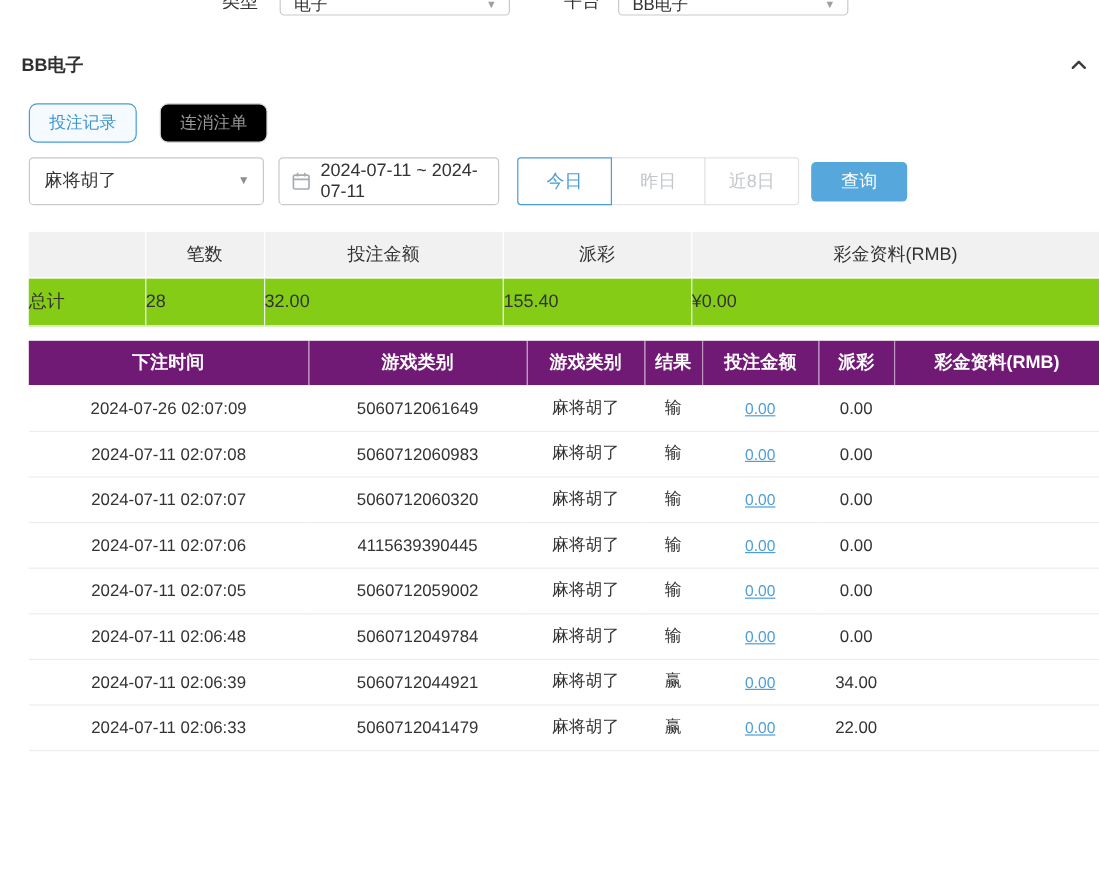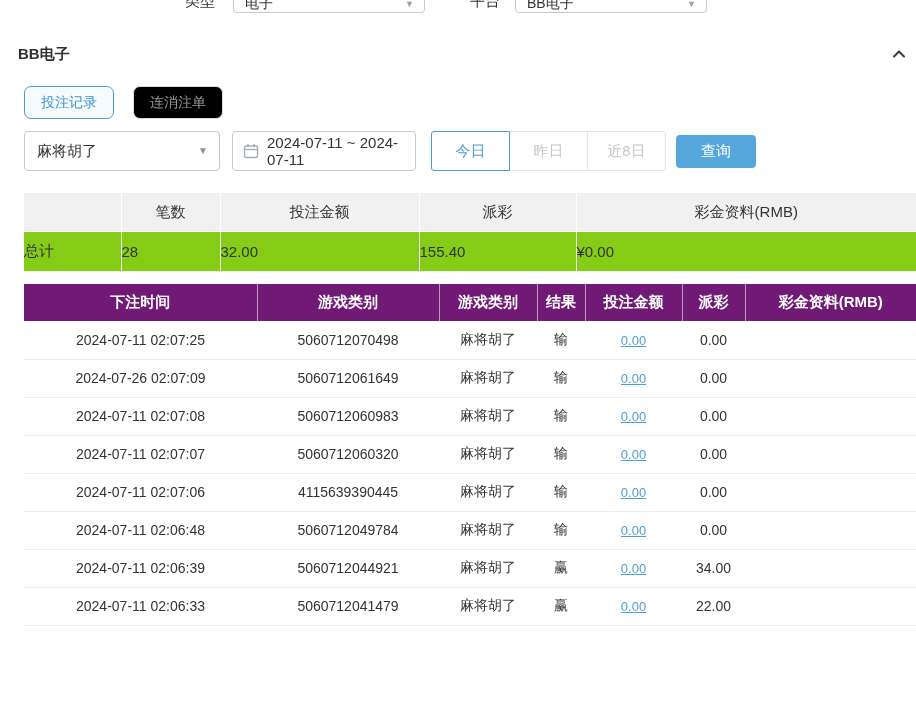--- a/index.html
+++ b/index.html
@@ -184,29 +184,20 @@
         <th>游戏类别</th>
         <th>游戏类别</th>
         <th>结果</th>
         <th>投注金额</th>
         <th>派彩</th>
         <th>彩金资料(RMB)</th>
       </tr>
     </thead>
   <tbody id="bet-body">
       <tr>
-        <td>2024-07-11 02:07:25</td>
-        <td>5060712070498</td>
-        <td>麻将胡了</td>
-        <td>输</td>
-        <td><a class="bet-link">0.00</a></td>
-        <td>0.00</td>
-        <td></td>
-      </tr>
-      <tr>
         <td>2024-07-26 02:07:09</td>
         <td>5060712061649</td>
         <td>麻将胡了</td>
         <td>输</td>
         <td><a class="bet-link">0.00</a></td>
         <td>0.00</td>
         <td></td>
       </tr>
       <tr>
         <td>2024-07-11 02:07:08</td>
@@ -229,20 +220,29 @@
       <tr>
         <td>2024-07-11 02:07:06</td>
         <td>4115639390445</td>
         <td>麻将胡了</td>
         <td>输</td>
         <td><a class="bet-link">0.00</a></td>
         <td>0.00</td>
         <td></td>
       </tr>
       <tr>
+        <td>2024-07-11 02:07:05</td>
+        <td>5060712059002</td>
+        <td>麻将胡了</td>
+        <td>输</td>
+        <td><a class="bet-link">0.00</a></td>
+        <td>0.00</td>
+        <td></td>
+      </tr>
+      <tr>
         <td>2024-07-11 02:06:48</td>
         <td>5060712049784</td>
         <td>麻将胡了</td>
         <td>输</td>
         <td><a class="bet-link">0.00</a></td>
         <td>0.00</td>
         <td></td>
       </tr>
       <tr>
         <td>2024-07-11 02:06:39</td>

